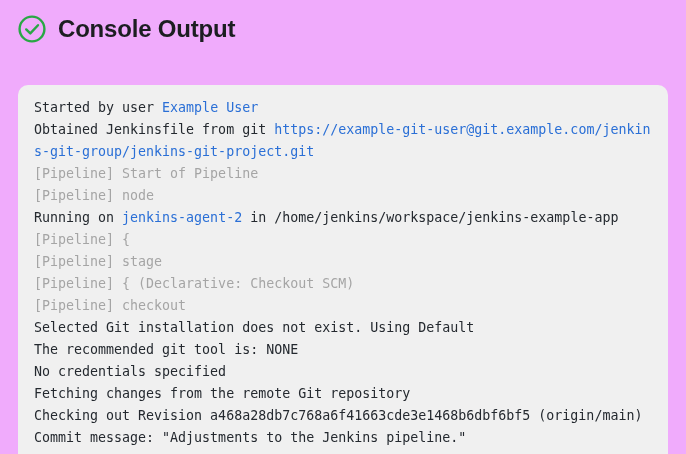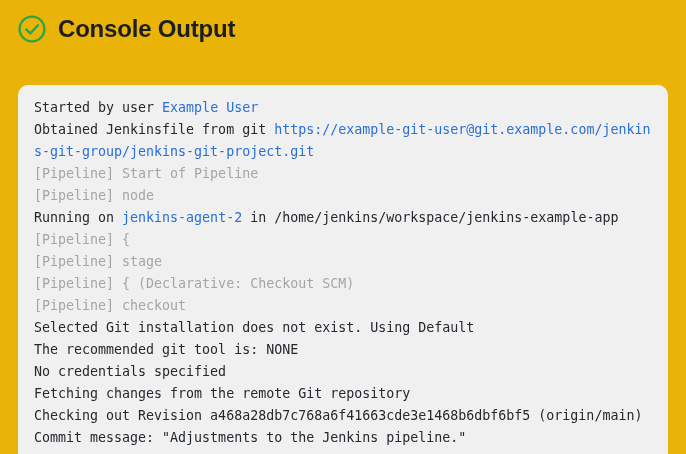--- a/index.html
+++ b/index.html
@@ -13,21 +13,21 @@
     overflow: hidden;
     background: #ffffff;
     font-family: "Liberation Sans", sans-serif;
     -webkit-font-smoothing: antialiased;
   }
 
   .page {
     position: relative;
     width: 686px;
     height: 454px;
-    background: #eab308;
+    background: #f0abfc;
   }
 
   
   .header {
     display: flex;
     align-items: center;
     gap: 11px;
     padding: 13px 0 0 17px;
     height: 44px;
     box-sizing: border-box;

